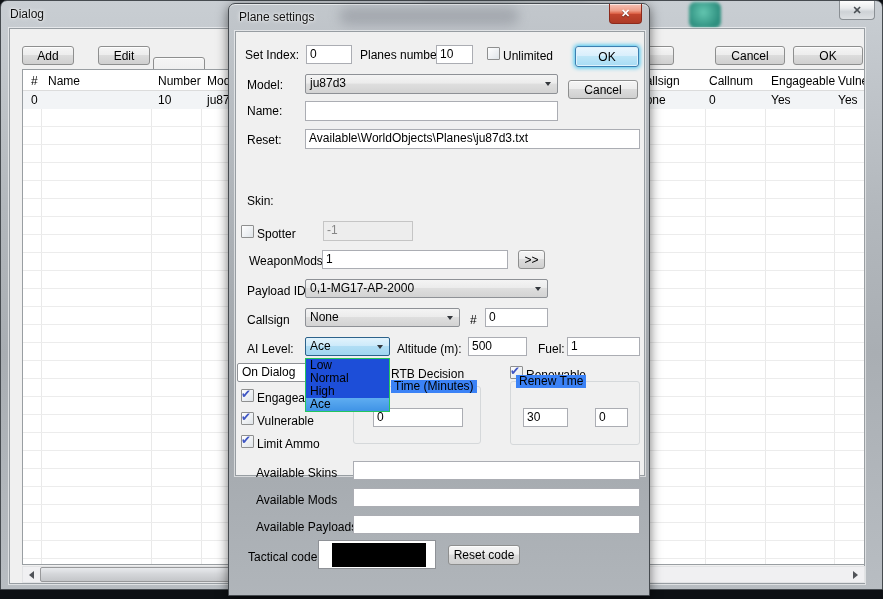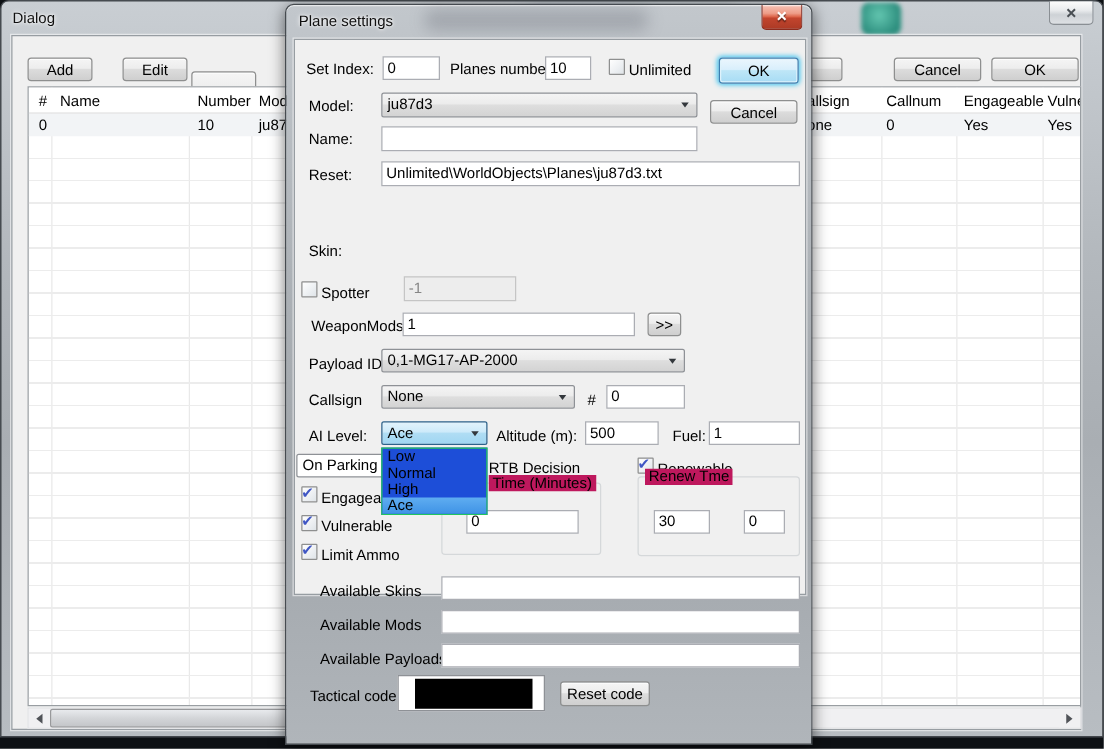--- a/index.html
+++ b/index.html
@@ -61,21 +61,21 @@
     background: linear-gradient(180deg,#ebf6fd 0%,#d9effc 45%,#bee6f7 50%,#a7dcf5 100%);
     box-shadow: 0 0 4px 1px #3fc4f0, inset 0 0 0 1px #dff2fb;
   }
   .check {
     position: absolute; width: 13px; height: 13px;
     border: 1px solid #8e8f8f; border-radius: 1px;
     background: linear-gradient(135deg,#fefefe 0%,#eceff2 60%,#dfe4e8 100%);
   }
   .check .tick { position: absolute; left: -1px; top: -3px; font-size: 12px; color: #3f56c4; }
   .group { position: absolute; border: 1px solid #d5d8da; border-radius: 3px; }
-  .glbl { position: absolute; background: #be185d; padding: 0 3px; white-space: nowrap; line-height: 13px; }
+  .glbl { position: absolute; background: #3b82f6; padding: 0 3px; white-space: nowrap; line-height: 13px; }
   .popup { position: absolute; background: #1d4ed8; border: 1px solid #22c55e; }
   .popup .item { height: 13px; line-height: 13px; padding-left: 4px; white-space: nowrap; }
   .popup .item.sel { background: linear-gradient(180deg,#5fadf1 0%,#3f93e6 100%); }
   .close-red {
     position: absolute; left: 380px; top: 0; width: 33px; height: 20px;
     border: 1px solid #8c2a1c; border-top: none; border-radius: 0 0 4px 4px;
     background: linear-gradient(180deg,#f6c3b7 0%,#ee9d88 35%,#dd6348 50%,#c2452e 55%,#ad3a25 100%);
     color: #fff; display: flex; align-items: center; justify-content: center;
     font-size: 11px; font-weight: bold; text-shadow: 0 1px 1px rgba(0,0,0,.5);
     box-shadow: inset 0 1px 0 rgba(255,255,255,.6);
@@ -197,21 +197,21 @@
     <div class="combo" style="left:69px;top:42px;width:253px;height:20px">
       <span class="cval">ju87d3</span>
       <span class="carrow"></span>
     </div>
     <div class="btn" style="left:332px;top:48px;width:70px;height:19px">Cancel</div>
 
     <span class="lbl" style="left:11px;top:72px">Name:</span>
     <div class="field" style="left:69px;top:69px;width:253px;height:20px"></div>
 
     <span class="lbl" style="left:11px;top:101px">Reset:</span>
-    <div class="field" style="left:69px;top:97px;width:335px;height:20px">Unlimited\WorldObjects\Planes\ju87d3.txt</div>
+    <div class="field" style="left:69px;top:97px;width:335px;height:20px">Available\WorldObjects\Planes\ju87d3.txt</div>
 
     <span class="lbl" style="left:11px;top:162px">Skin:</span>
 
     <span class="check" style="left:5px;top:193px"></span>
     <span class="lbl" style="left:21px;top:195px">Spotter</span>
     <div class="field dis" style="left:87px;top:189px;width:90px;height:20px">-1</div>
 
     <span class="lbl" style="left:13px;top:222px">WeaponMods:</span>
     <div class="field" style="left:86px;top:218px;width:186px;height:19px">1</div>
     <div class="btn" style="left:282px;top:218px;width:27px;height:19px">&gt;&gt;</div>
@@ -234,21 +234,21 @@
     <div class="combo focus" style="left:69px;top:305px;width:85px;height:19px">
       <span class="cval">Ace</span>
       <span class="carrow"></span>
     </div>
     <span class="lbl" style="left:161px;top:310px">Altitude (m):</span>
     <div class="field" style="left:232px;top:305px;width:59px;height:19px">500</div>
     <span class="lbl" style="left:302px;top:310px">Fuel:</span>
     <div class="field" style="left:331px;top:305px;width:73px;height:19px">1</div>
 
     <div class="combo" style="left:1px;top:331px;width:112px;height:19px;background:#fff">
-      <span class="cval">On Parking</span>
+      <span class="cval">On Dialog</span>
       <span class="carrow"></span>
     </div>
     <span class="lbl" style="left:155px;top:335px">RTB Decision</span>
     <span class="check" style="left:274px;top:334px">
       <span class="tick">✔</span>
     </span>
     <span class="lbl" style="left:290px;top:336px">Renewable</span>
 
     <span class="check" style="left:5px;top:357px">
       <span class="tick">✔</span>

